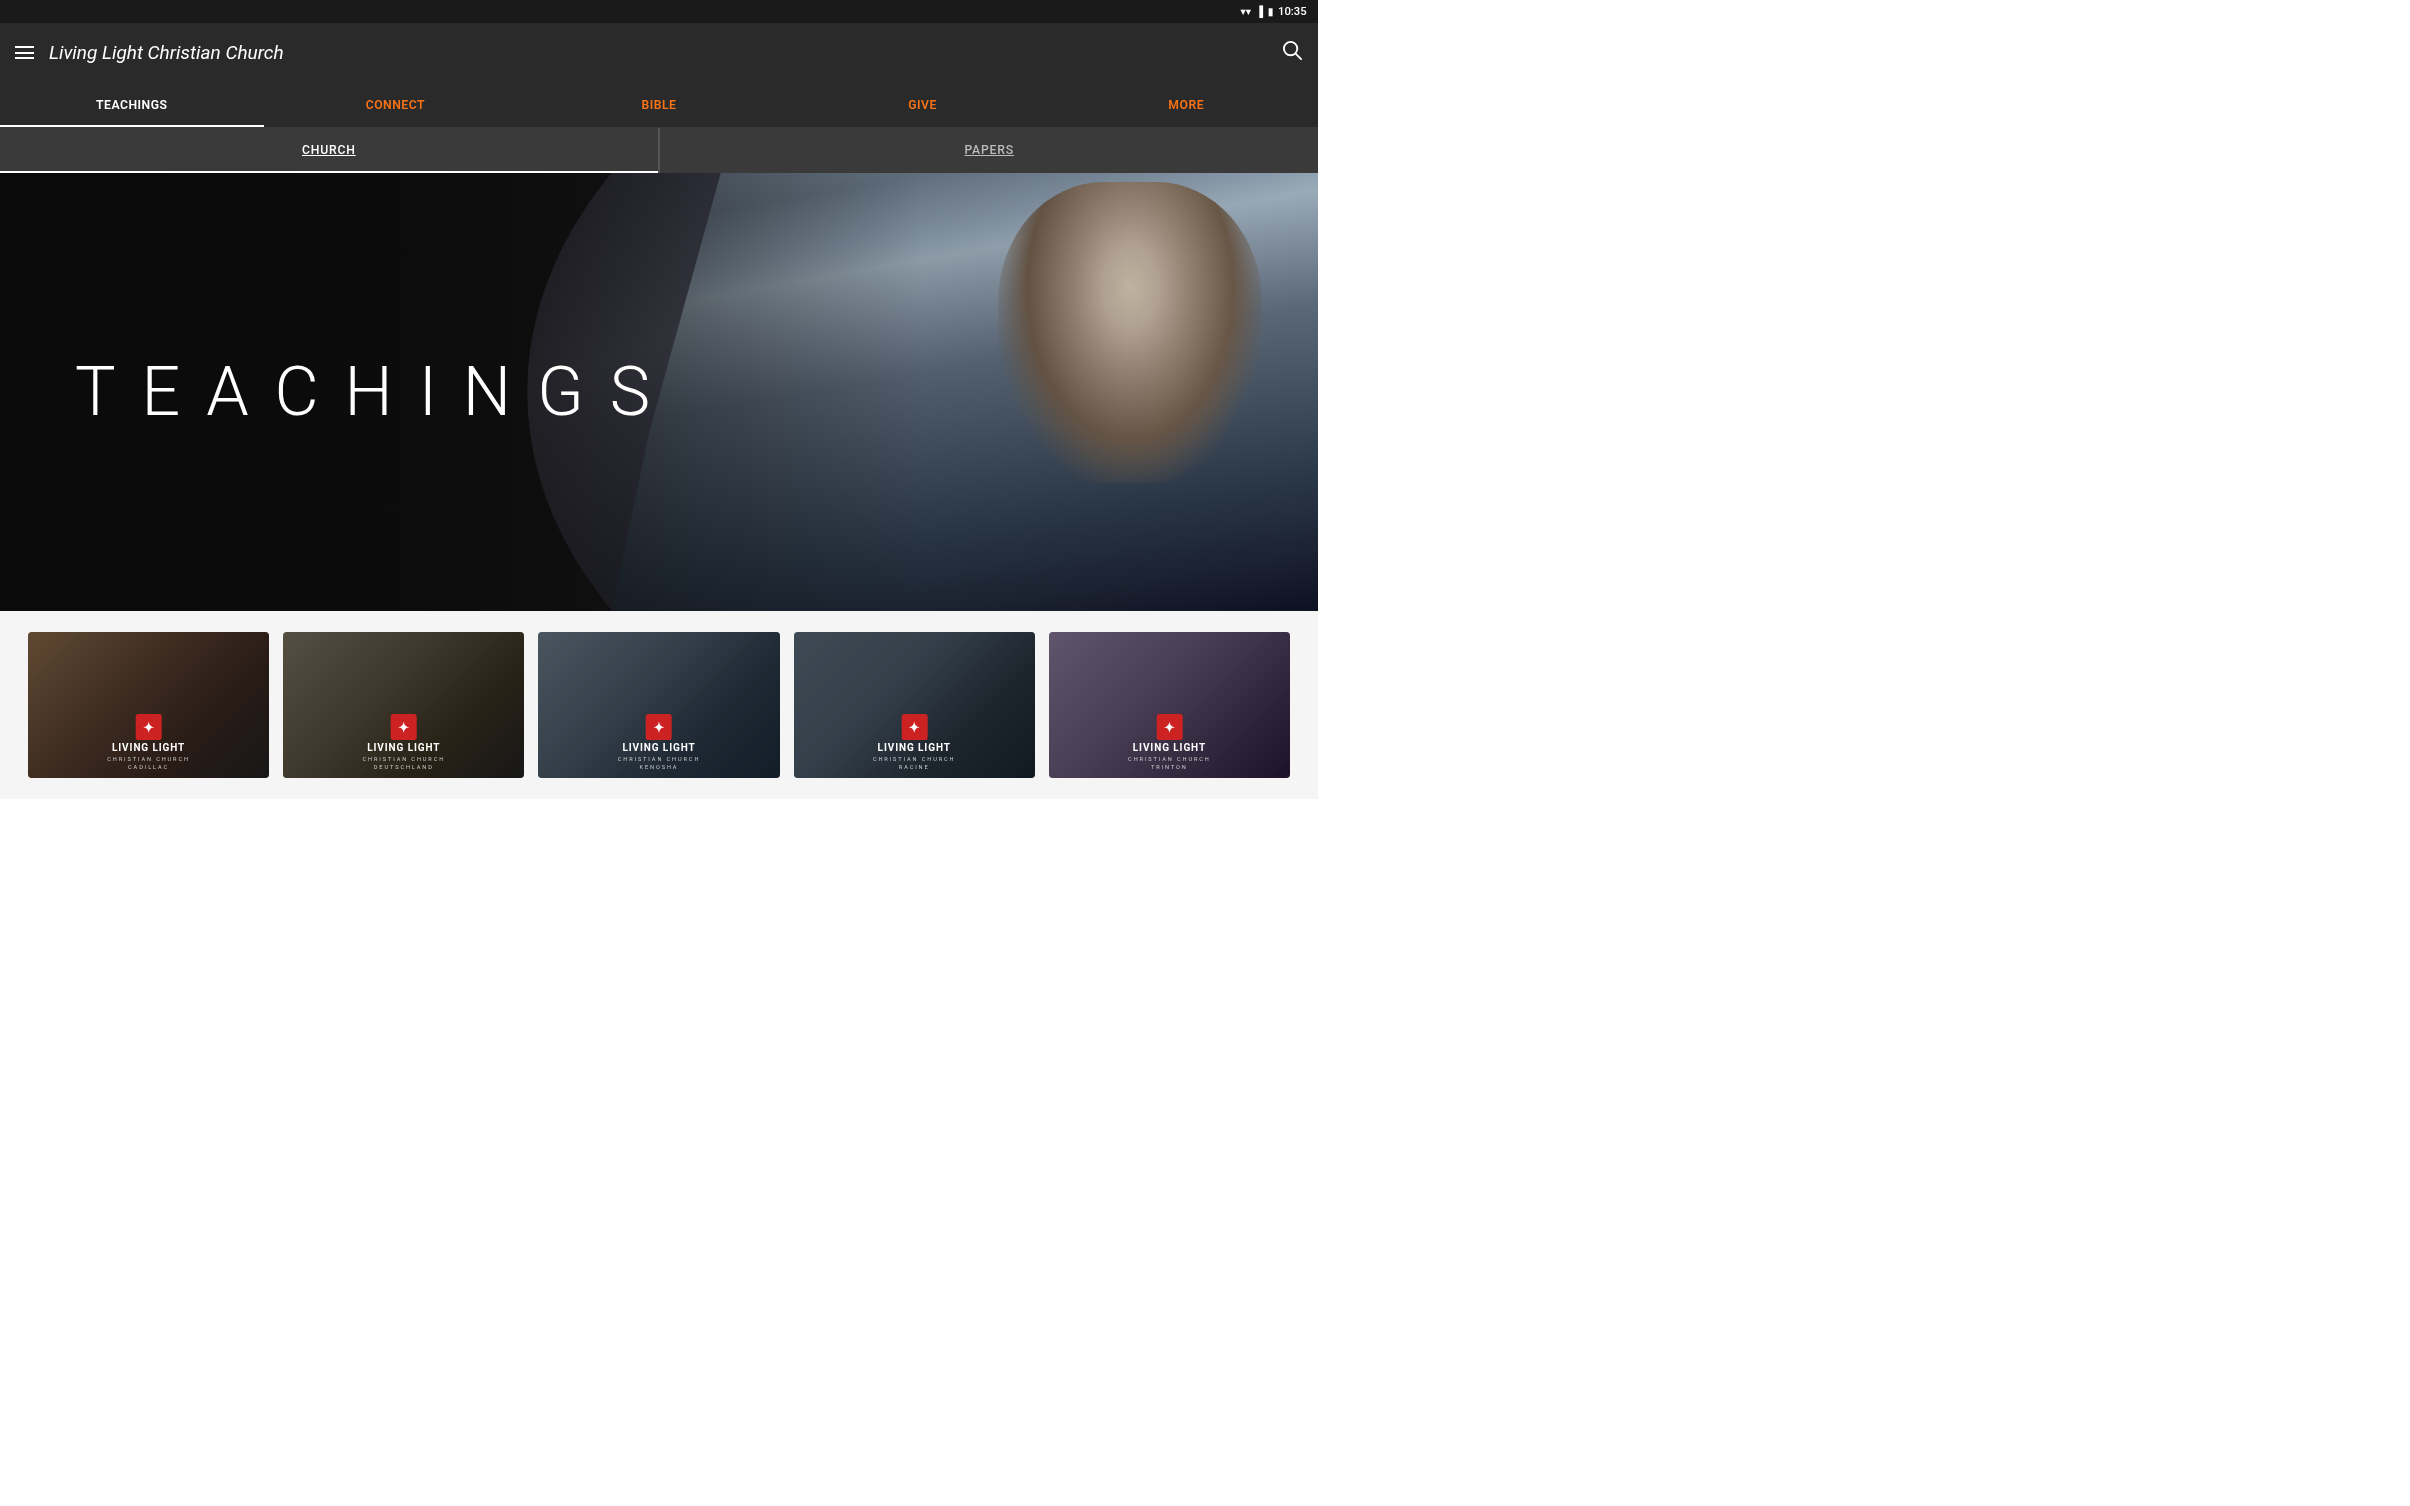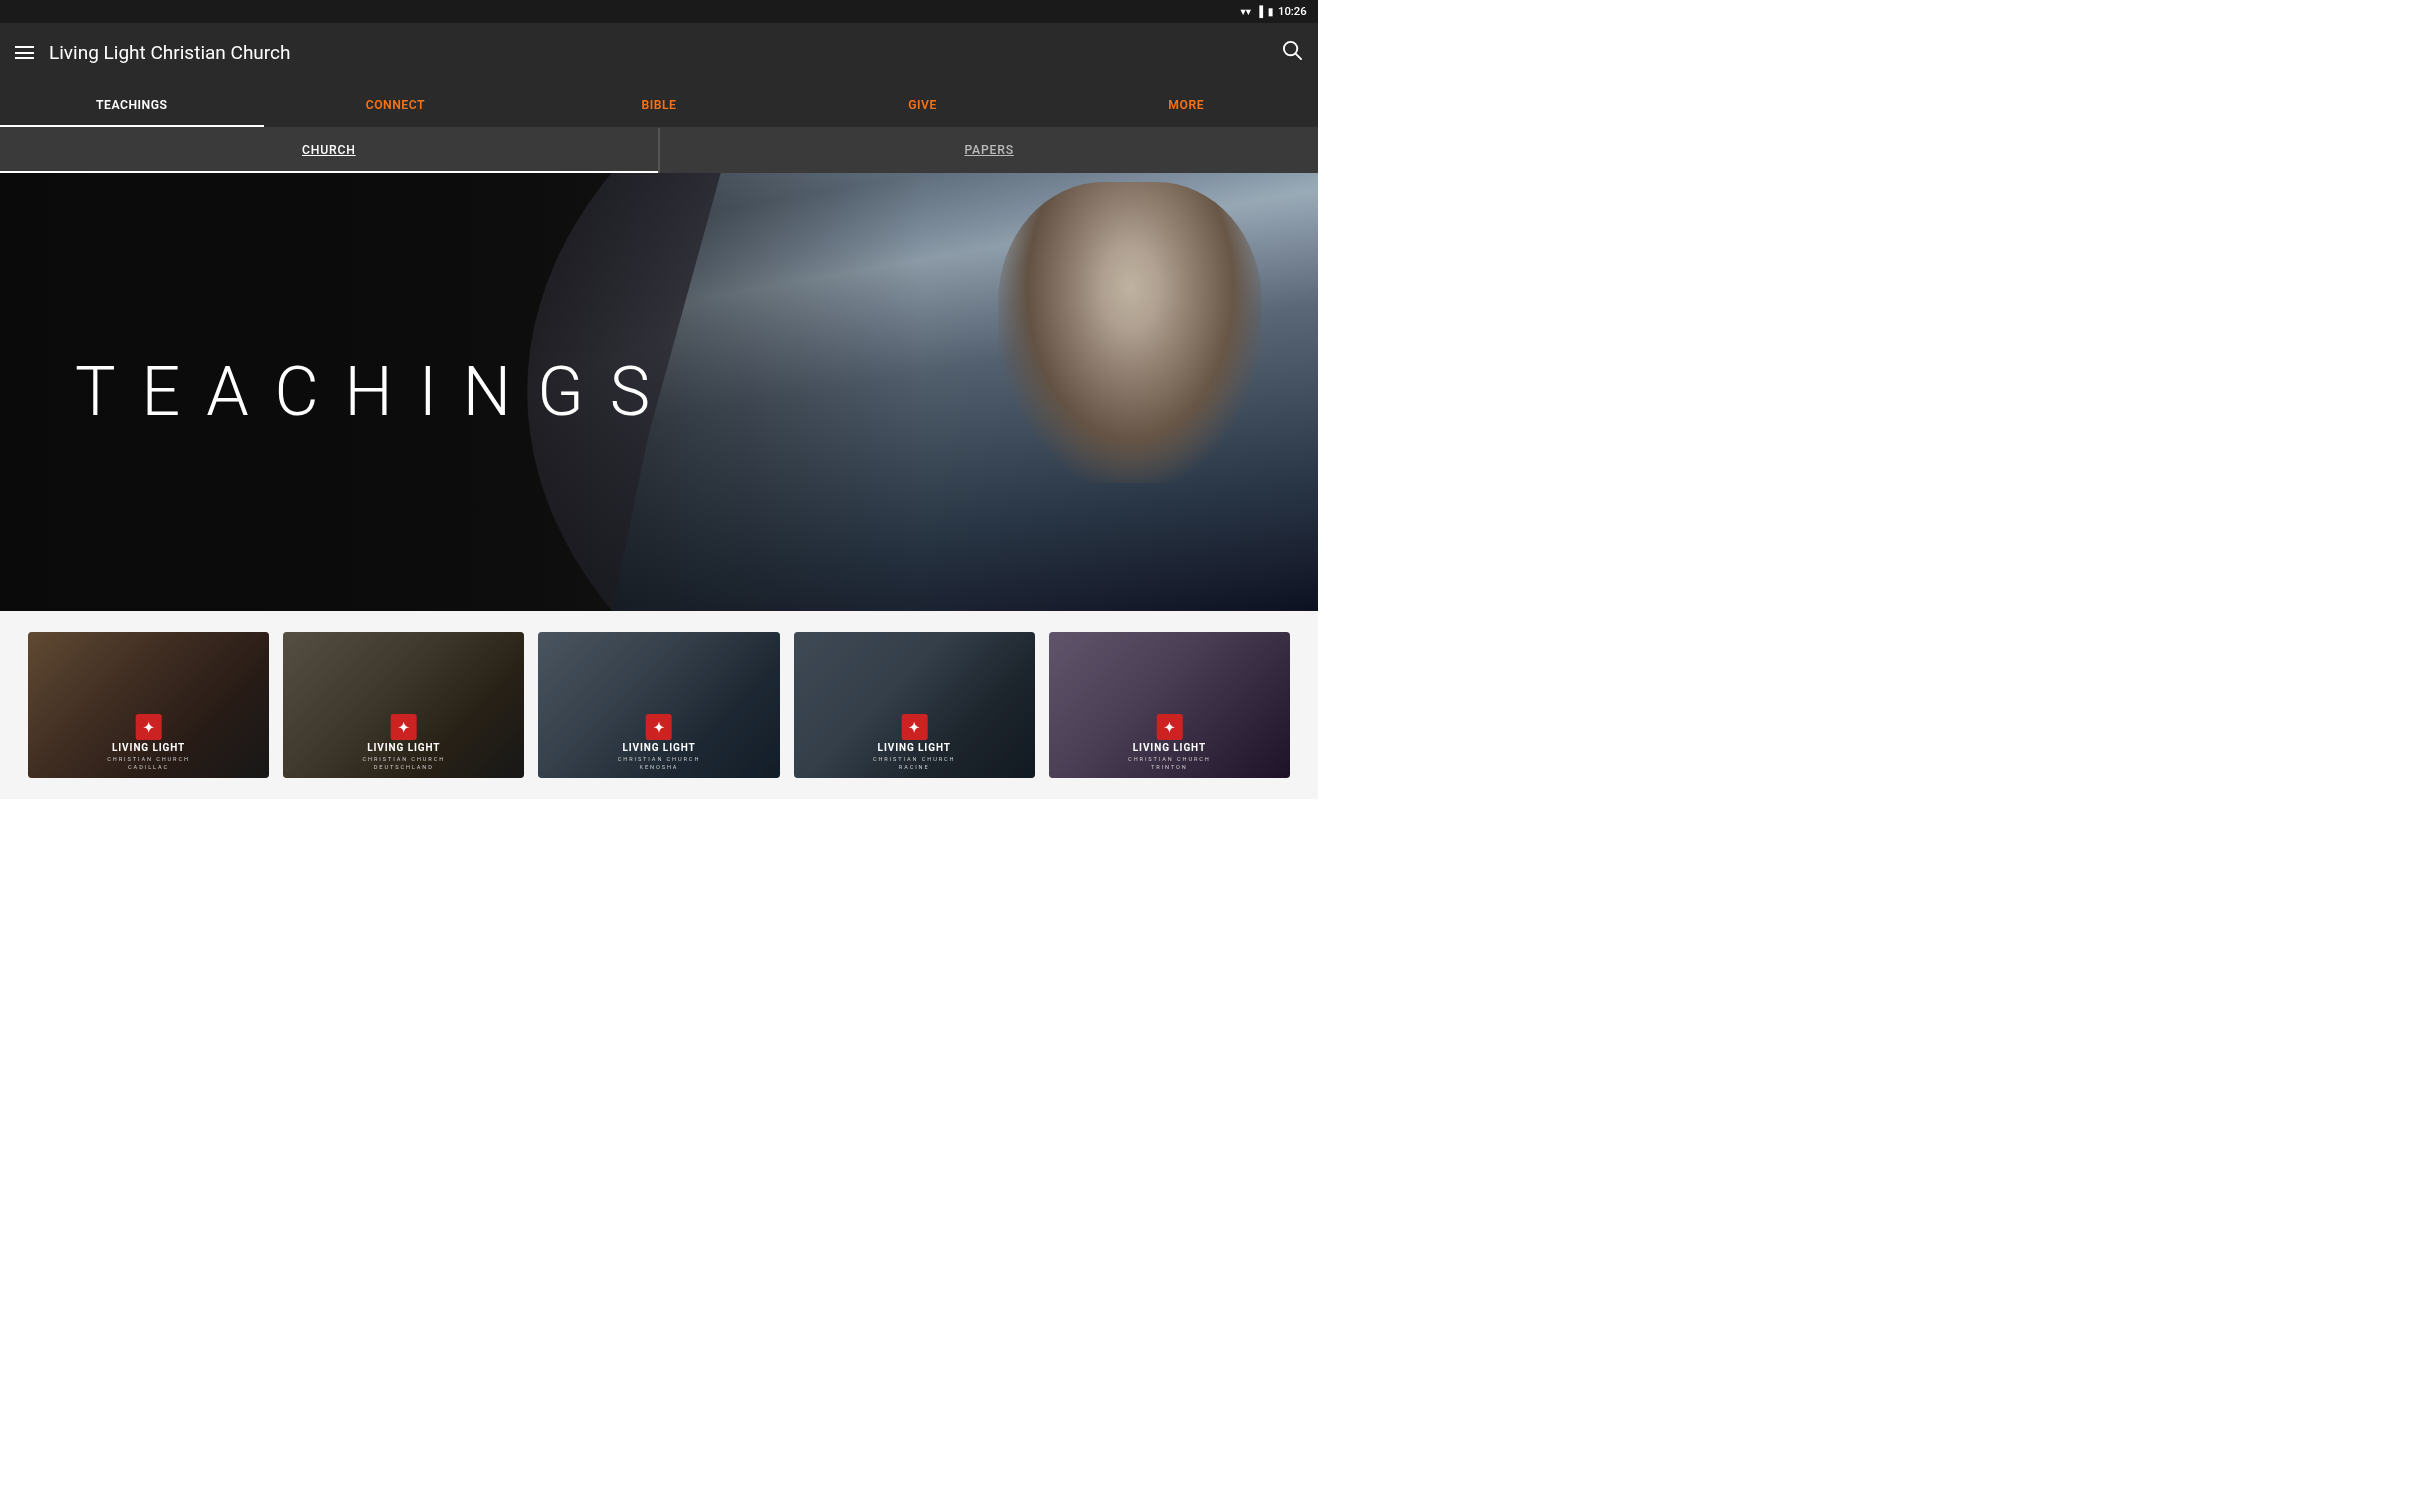--- a/index.html
+++ b/index.html
@@ -44,20 +44,21 @@
       background: #2a2a2a;
       display: flex;
       align-items: center;
       padding: 0 15px;
       justify-content: space-between;
     }
     .app-bar-left {
       display: flex;
       align-items: center;
       gap: 15px;
+      font-style: italic;
     }
     .hamburger-icon {
       color: #fff;
       font-size: 19px;
       cursor: pointer;
       display: flex;
       flex-direction: column;
       gap: 3.8px;
     }
     .hamburger-icon span {
@@ -289,21 +290,21 @@
     }
   </style>
 </head>
 <body>
 
 <div class="status-bar">
   <div class="status-bar-icons">
     <span class="status-icon">▾▾</span>
     <span class="status-icon">▐</span>
     <span class="status-icon">▮</span>
-    <span class="status-time">10:26</span>
+    <span class="status-time">10:35</span>
   </div>
 </div>
 
 <div class="app-bar">
   <div class="app-bar-left">
     <div class="hamburger-icon">
       <span></span>
       <span></span>
       <span></span>
     </div>

